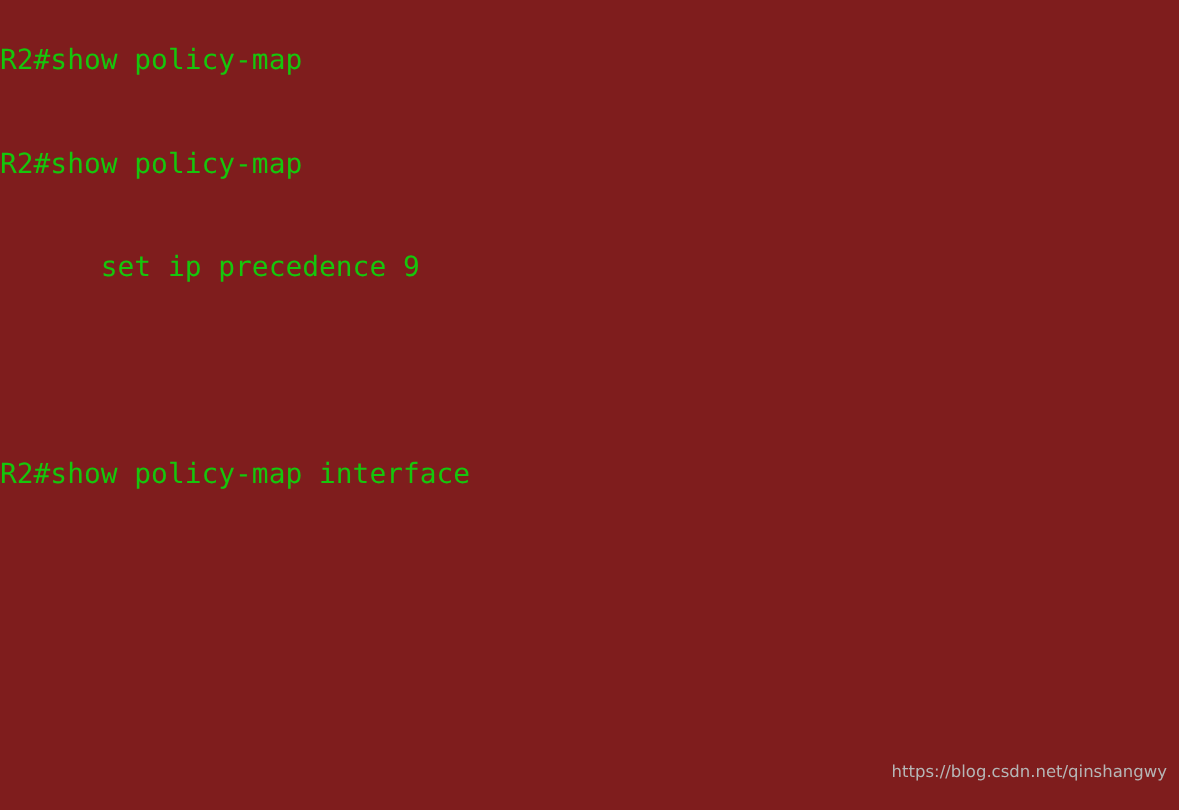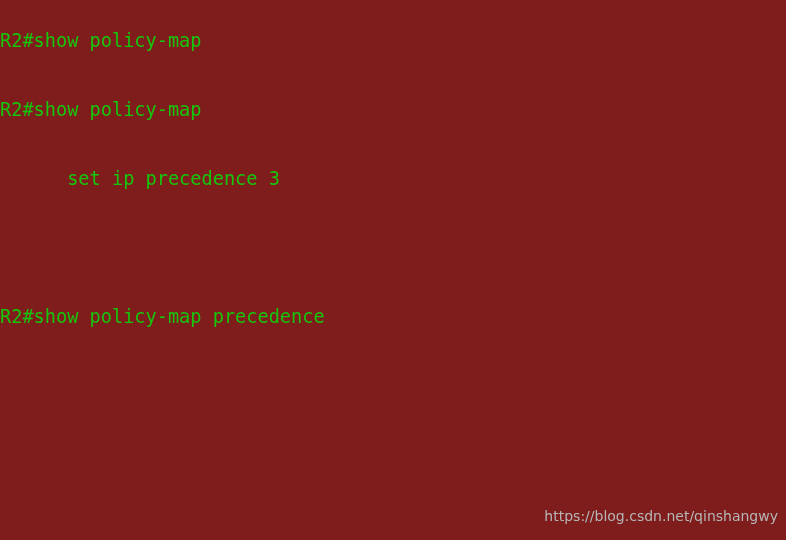--- a/index.html
+++ b/index.html
@@ -33,36 +33,36 @@
     height: 23px;
     white-space: pre;
     color: #16c60c;
     font-family: "DejaVu Sans Mono", "Liberation Mono", monospace;
   }
   #watermark {
     position: absolute;
     right: 8px;
     top: 508px;
     font-family: "DejaVu Sans", "Liberation Sans", sans-serif;
-    font-size: 14px;
+    font-size: 11px;
     color: #b6b6b6;
     white-space: pre;
     letter-spacing: 0px;
   }
 </style>
 </head>
 <body>
 
 <div id="terminal">
   <div id="console">
     <span class="line">R2#show policy-map</span>
     <span class="line">R2#show policy-map</span>
-    <span class="line">      set ip precedence 3</span>
+    <span class="line">      set ip precedence 9</span>
     <span class="line"></span>
-    <span class="line">R2#show policy-map precedence</span>
+    <span class="line">R2#show policy-map interface</span>
     
     
     
     
     
     
     
     
     
     

